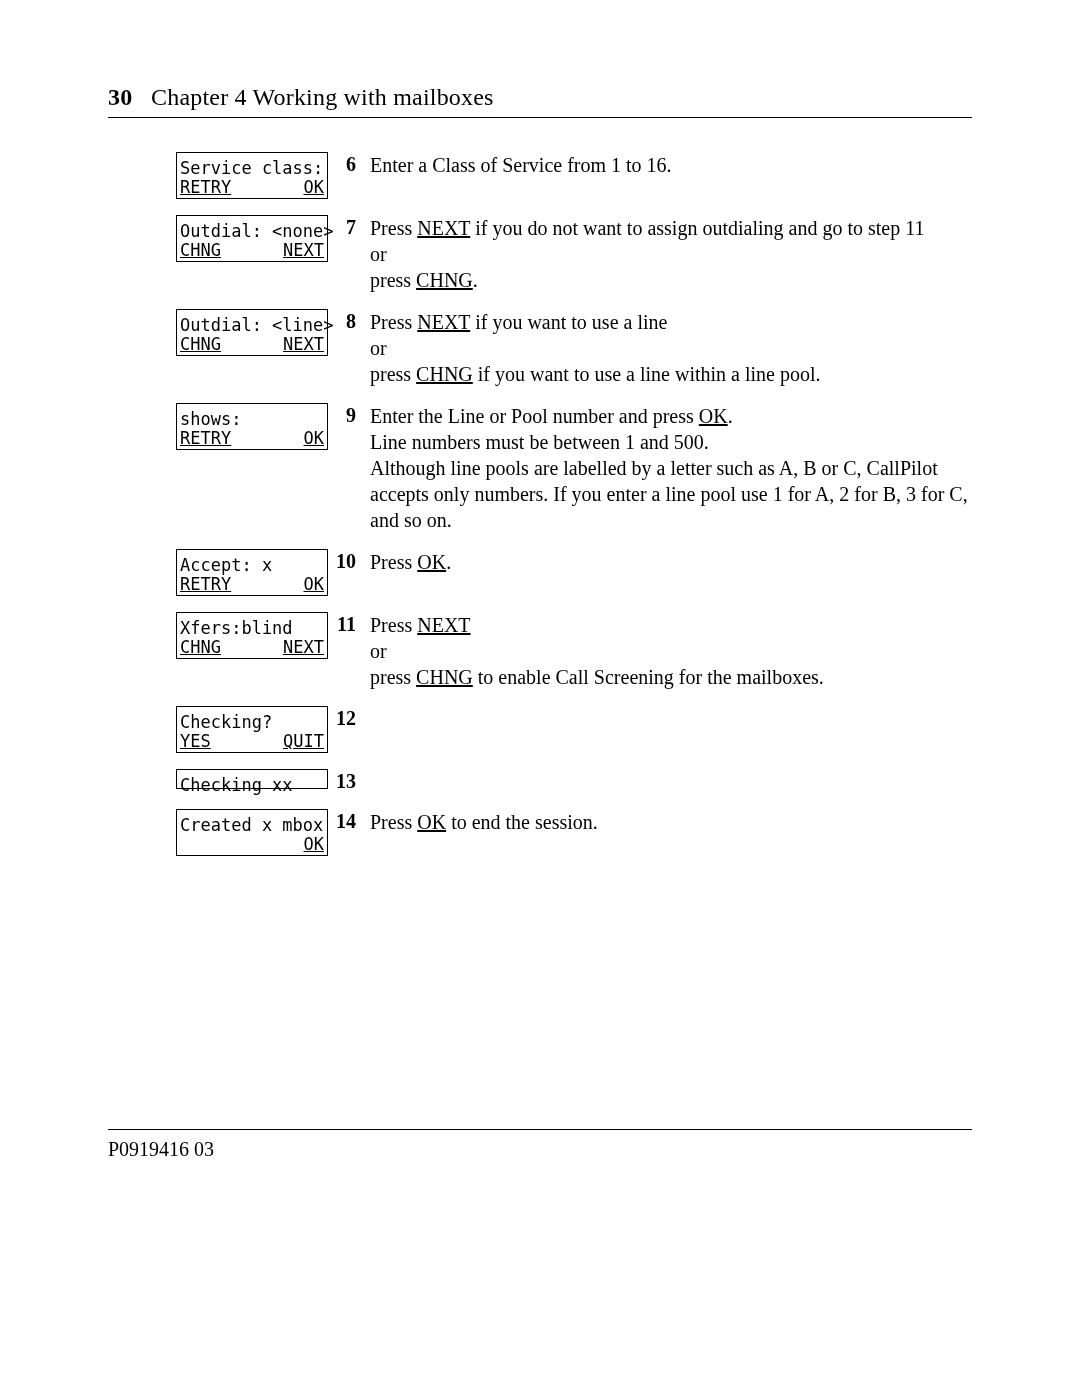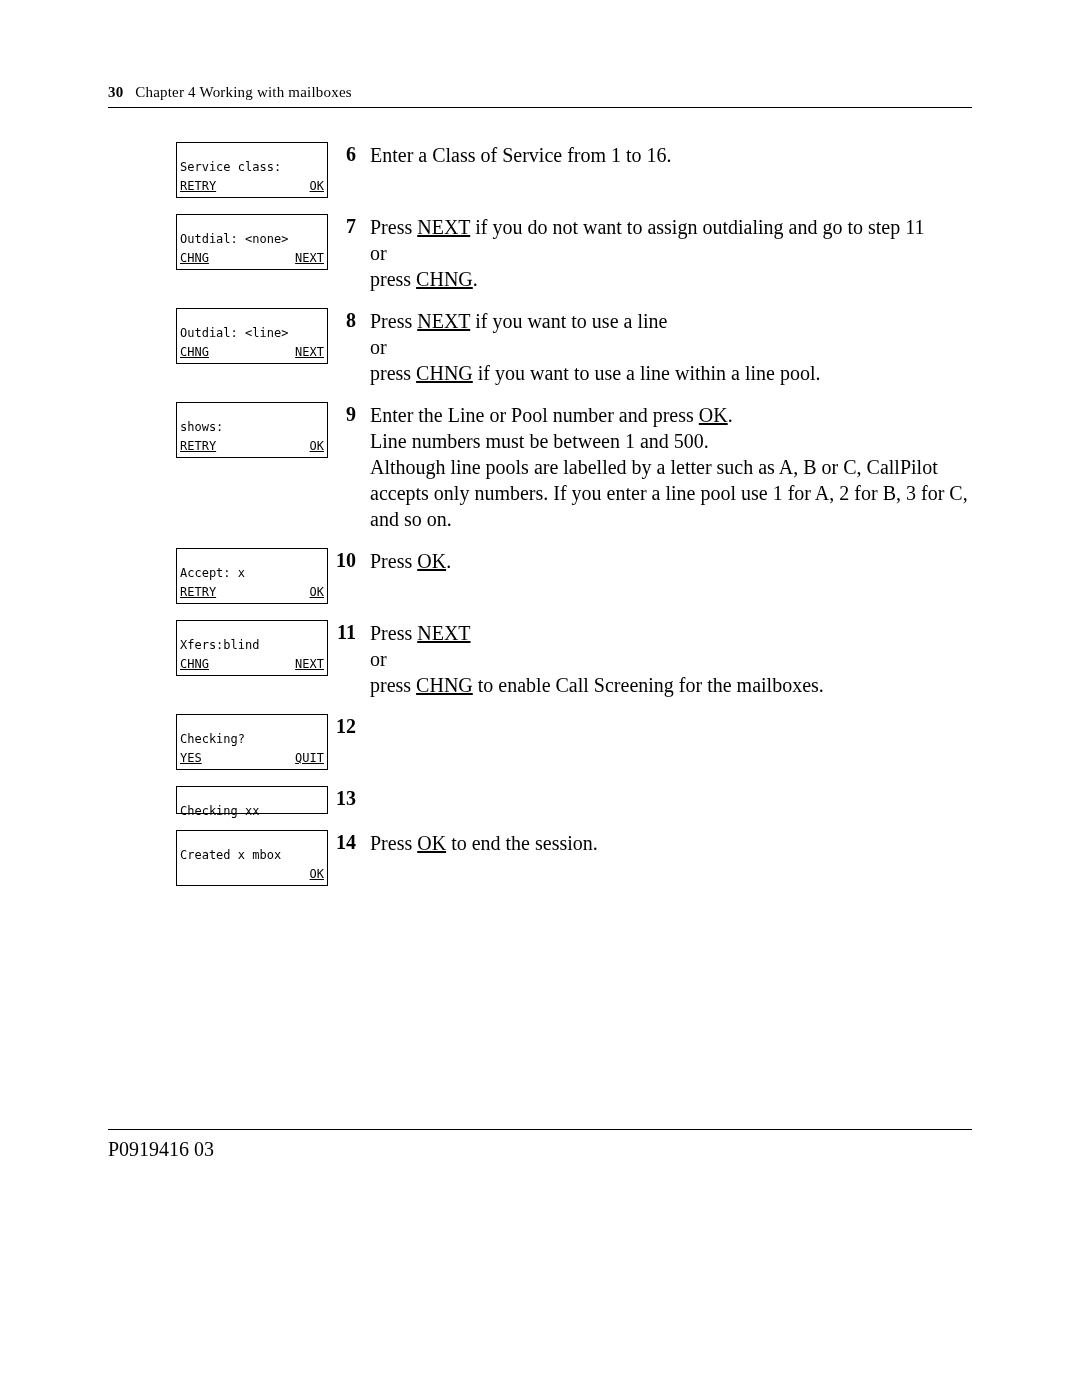--- a/index.html
+++ b/index.html
@@ -11,21 +11,21 @@
     font-family: "Times New Roman", Times, serif;
   }
   .page {
     position: relative;
     width: 1080px;
     height: 1397px;
     box-sizing: border-box;
     padding: 84px 108px 0 108px;
   }
   .header-line {
-    font-size: 15px;
+    font-size: 24px;
     letter-spacing: 0.2px;
   }
   .header-line .page-no {
     font-weight: bold;
   }
   hr.rule {
     border: none;
     border-top: 1.3px solid #000;
     margin: 6px 0 0 0;
   }
@@ -34,26 +34,26 @@
     margin-left: 68px;
   }
   .step-row {
     display: flex;
     align-items: flex-start;
     margin-bottom: 16px;
   }
   .lcd {
     border: 1.3px solid #000;
     font-family: "Lucida Console", Menlo, Consolas, monospace;
-    font-size: 12px;
+    font-size: 17px;
     line-height: 19px;
     width: 152px;
     flex: 0 0 152px;
     box-sizing: border-box;
-    padding: 15px 3px 1px 3px;
+    padding: 6px 3px 1px 3px;
   }
   .lcd .lcd-top {
     white-space: nowrap;
   }
   .lcd .lcd-bottom {
     display: flex;
     justify-content: space-between;
     white-space: nowrap;
     text-align: right;
   }
@@ -201,21 +201,21 @@
         <div class="lcd-top">Checking?</div>
         <div class="lcd-bottom">
           <span class="sk">YES</span>
           <span class="sk">QUIT</span>
         </div>
       </div>
       <div class="step-mid">12</div>
     </div>
 
     <div class="step-row">
-      <div class="lcd" style="height:28px">
+      <div class="lcd" style="height:20px">
         <div class="lcd-top">Checking xx</div>
       </div>
       <div class="step-mid">13</div>
     </div>
 
     <div class="step-row">
       <div class="lcd">
         <div class="lcd-top">Created x mbox</div>
         <div class="lcd-bottom">
           <span></span>

